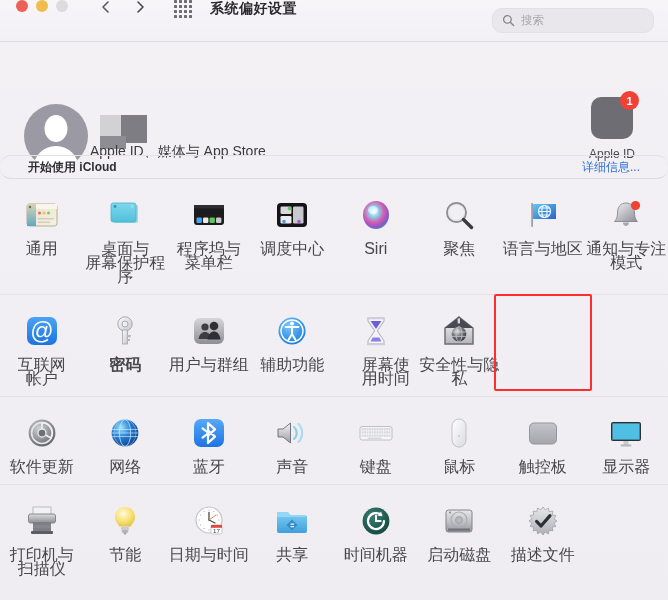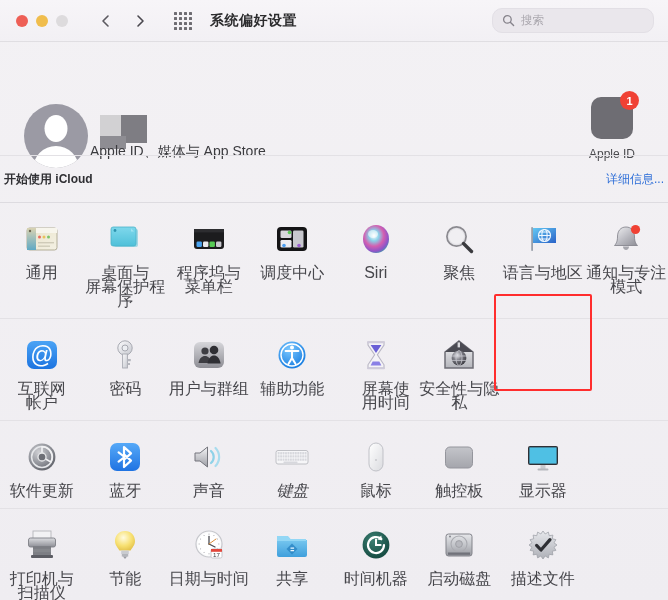--- a/index.html
+++ b/index.html
@@ -10,21 +10,21 @@
     color:#3b3b3f;
     -webkit-font-smoothing:antialiased;
   }
   #app { position:relative; width:668px; height:600px; background:linear-gradient(180deg,#f3f1f4 0%,#efedf1 100%); }
 
   
   .titlebar {
     position:relative; height:42px; width:100%;
     background:linear-gradient(180deg,#f7f5f8 0%,#f2f0f4 100%);
     border-bottom:1px solid #e0dee2;
-    display:flex; align-items:center;
+    display:flex; align-items:flex-start;
   }
   .traffic { display:flex; gap:8px; margin-left:16px; }
   .light { width:12px; height:12px; border-radius:50%; }
   .light.red{ background:#ee5f56; }
   .light.yellow{ background:#f0bd4c; }
   .light.gray{ background:#dddbdd; }
 
   .navbtns { display:flex; gap:20px; margin-left:31px; align-items:center; }
   .chev { width:14px; height:14px; }
   .chev svg { display:block; }
@@ -56,21 +56,21 @@
   .idname .b3 { position:absolute; left:0; top:21px; width:26px; height:13px; background:#8e8d93; }
   .idsub { position:absolute; left:90px; top:101px; font-size:14px; color:#3b3b3f; }
 
   .appleid-tile { position:absolute; right:18px; top:55px; width:76px; text-align:center; }
   .appleid-icon { position:relative; width:42px; height:42px; margin:0 auto; border-radius:10px; background:#6e6d73; display:flex; align-items:center; justify-content:center; }
   .appleid-icon .apple { font-size:25px; line-height:1; color:#fff; }
   .badge { position:absolute; right:-6px; top:-6px; width:19px; height:19px; border-radius:50%; background:#f04134; color:#fff; font-size:11px; font-weight:bold; display:flex; align-items:center; justify-content:center; }
   .appleid-tile .lbl { margin-top:8px; font-size:12px; color:#4a4a4e; }
 
   
-  .icloudrow { position:relative; height:48px; border-top:1px solid #e3e1e5; border-bottom:1px solid #dddbe0; display:flex; align-items:center; padding:0 4px; }
+  .icloudrow { position:relative; height:24px; border-top:1px solid #e3e1e5; border-bottom:1px solid #dddbe0; display:flex; align-items:center; padding:0 28px;border-radius:11px; }
   .icloudrow .left { font-size:12px; color:#2f2f33; font-weight:600; }
   .icloudrow .right { margin-left:auto; font-size:12px; color:#2f6fd8; cursor:default; }
 
   
   .section { padding:10px 0 4px 0; position:relative; }
   .section + .section { border-top:1px solid #e3e1e5; }
   .row { display:grid; grid-template-columns:repeat(8,1fr); }
   .cell { display:flex; flex-direction:column; align-items:center; padding-top:4px; padding-bottom:6px; }
   .cell .ico { width:44px; height:44px; display:flex; align-items:center; justify-content:center; position:relative; }
   .cell .cap { margin-top:5px; font-size:16px; line-height:14px; text-align:center; color:#47474c; max-width:84px; }
@@ -333,21 +333,21 @@
                     <stop offset="100%" stop-color="#c6c8cf"></stop>
                   </linearGradient>
                 </defs>
                 <circle cx="20" cy="13" r="7.2" fill="url(#pk)" stroke="#a7a9b1" stroke-width="1"></circle>
                 <circle cx="20" cy="13" r="3" fill="#eceef2" stroke="#a7a9b1" stroke-width="1"></circle>
                 <rect x="17.6" y="19" width="4.8" height="14" fill="url(#pk)" stroke="#a7a9b1" stroke-width=".9"></rect>
                 <rect x="22.4" y="24" width="3.4" height="2.2" fill="#b5b7be"></rect>
                 <rect x="22.4" y="28" width="2.6" height="2" fill="#b5b7be"></rect>
               </svg>
             </div>
-            <div class="cap" style="white-space: pre-line;">密码</div>
+            <div class="cap" style="white-space: pre-line; font-weight: bold;">密码</div>
           </div>
           <div class="cell">
             <div class="ico">
               <svg class="ic" width="40" height="40" viewBox="0 0 40 40">
                 <defs>
                   <linearGradient id="ug" x1="0" y1="0" x2="0" y2="1">
                     <stop offset="0" stop-color="#d6d6da"></stop>
                     <stop offset="100%" stop-color="#8e8e95"></stop>
                   </linearGradient>
                 </defs>
@@ -427,20 +427,38 @@
                     <stop offset="100%" stop-color="#5a5c63"></stop>
                   </radialGradient>
                 </defs>
                 <circle cx="20" cy="20" r="13.4" fill="url(#su)"></circle>
                 <circle cx="20" cy="20" r="10.4" fill="none" stroke="#e6e7ea" stroke-width="1.5"></circle>
                 <path d="M20 9.8 A10.2 10.2 0 0 1 28.8 25 L20 20 Z" fill="none" stroke="#f2f2f4" stroke-width="1.6"></path>
                 <circle cx="20" cy="20" r="4" fill="#6d6f76" stroke="#e7e8ea" stroke-width="1.3"></circle>
               </svg>
             </div>
             <div class="cap" style="white-space: pre-line;">软件更新</div>
+          </div>
+          <div class="cell">
+            <div class="ico">
+              <svg class="ic" width="40" height="40" viewBox="0 0 40 40">
+                <defs>
+                  <radialGradient id="ng" cx="35%" cy="30%" r="78%">
+                    <stop offset="0" stop-color="#9fe4ff"></stop>
+                    <stop offset="45%" stop-color="#2b7fd4"></stop>
+                    <stop offset="100%" stop-color="#0f3d86"></stop>
+                  </radialGradient>
+                </defs>
+                <circle cx="20" cy="20" r="13.4" fill="url(#ng)"></circle>
+                <ellipse cx="20" cy="20" rx="5.6" ry="13.4" fill="none" stroke="#bfe8ff" stroke-width=".9" opacity=".85"></ellipse>
+                <ellipse cx="20" cy="20" rx="11" ry="13.4" fill="none" stroke="#bfe8ff" stroke-width=".7" opacity=".6"></ellipse>
+                <path d="M7 16.5 H33 M7 23.5 H33 M6.7 20 H33.3" stroke="#cdeeff" stroke-width=".8" opacity=".8"></path>
+              </svg>
+            </div>
+            <div class="cap" style="white-space: pre-line;">网络</div>
           </div>
           <div class="cell">
             <div class="ico">
               <svg class="ic" width="40" height="40" viewBox="0 0 40 40">
                 <defs>
                   <linearGradient id="bt" x1="0" y1="0" x2="0" y2="1">
                     <stop offset="0" stop-color="#56a9f8"></stop>
                     <stop offset="100%" stop-color="#1f73e2"></stop>
                   </linearGradient>
                 </defs>
@@ -504,21 +522,21 @@
                 <rect x="17.95" y="21.4" width="1.9" height="2.4" rx=".4" fill="#d7d8dd"></rect>
                 <rect x="20.400000000000002" y="21.4" width="1.9" height="2.4" rx=".4" fill="#d7d8dd"></rect>
                 <rect x="22.85" y="21.4" width="1.9" height="2.4" rx=".4" fill="#d7d8dd"></rect>
                 <rect x="25.3" y="21.4" width="1.9" height="2.4" rx=".4" fill="#d7d8dd"></rect>
                 <rect x="27.75" y="21.4" width="1.9" height="2.4" rx=".4" fill="#d7d8dd"></rect>
                 <rect x="30.2" y="21.4" width="1.9" height="2.4" rx=".4" fill="#d7d8dd"></rect>
                 <rect x="32.650000000000006" y="21.4" width="1.9" height="2.4" rx=".4" fill="#d7d8dd"></rect>
                 <rect x="11.5" y="24.6" width="14" height="2" rx=".5" fill="#d7d8dd"></rect>
               </svg>
             </div>
-            <div class="cap" style="white-space: pre-line; font-style: italic;">键盘</div>
+            <div class="cap" style="white-space: pre-line;">键盘</div>
           </div>
           <div class="cell">
             <div class="ico">
               <svg class="ic" width="40" height="40" viewBox="0 0 40 40">
                 <defs>
                   <linearGradient id="ms" x1="0" y1="0" x2="1" y2="1">
                     <stop offset="0" stop-color="#ffffff"></stop>
                     <stop offset="100%" stop-color="#dadbdf"></stop>
                   </linearGradient>
                 </defs>

